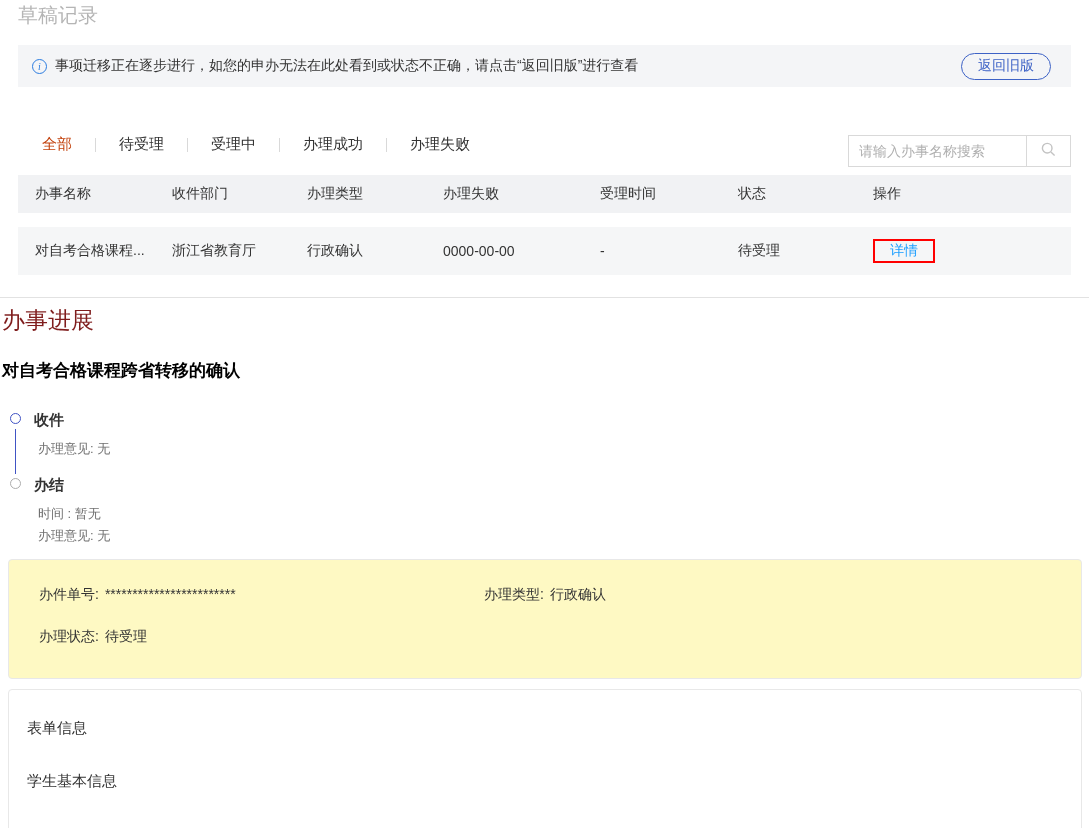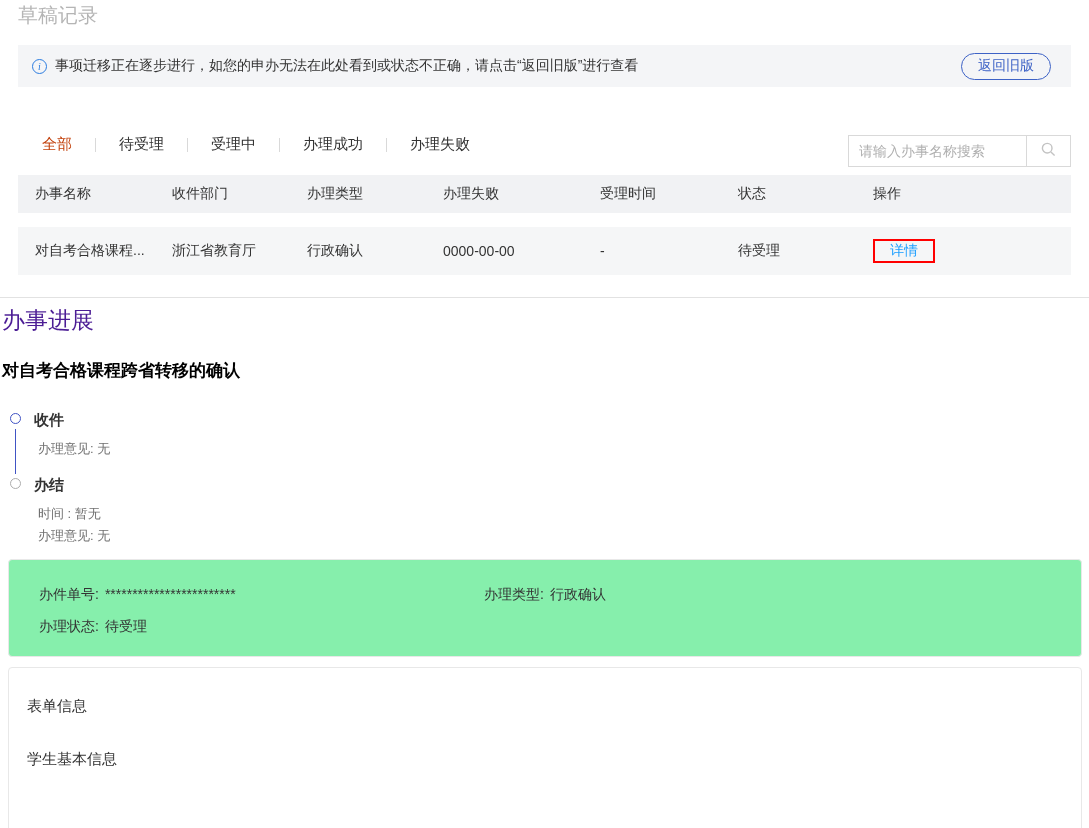--- a/index.html
+++ b/index.html
@@ -63,42 +63,42 @@
   }
   .table-head { background:#f1f2f4; height:38px; color:#333; }
   .table-row  { background:#f5f6f7; height:48px; margin-top:14px; color:#333; }
   .detail-highlight {
     display:inline-block; border:2px solid #ff0000; padding:1px 15px;
   }
   .detail-link { color:#1e9fff; text-decoration:none; font-size:14px; cursor:pointer; }
 
   
   .detail-section { margin-top:22px; border-top:1px solid #e2e2e2; padding-bottom:40px; }
-  .progress-title { font-size:23px; font-weight:400; color:#4c1d95; margin:7px 0 0 2px;font-family:Liberation Mono, monospace; }
+  .progress-title { font-size:23px; font-weight:400; color:#7f1d1d; margin:7px 0 0 2px;font-family:Liberation Mono, monospace; }
   .matter-title { font-size:17px; font-weight:700; color:#000000; margin:23px 0 0 2px; }
 
   .timeline { margin:30px 0 0 10px; }
   .step { position:relative; padding-left:24px; }
   .step-dot {
     position:absolute; left:0; top:1px; width:11px; height:11px;
     border-radius:50%; background:#fff; border:1px solid #adadad;
   }
   .step.active .step-dot { border-color:#4053c4; }
   .step.connected::before {
     content:""; position:absolute; left:5px; top:17px; bottom:3px;
     width:1px; background:#4053c4;
   }
   .step-label { font-size:15px; font-weight:700; color:#333; line-height:15px; }
   .step-body { margin:11px 0 0 4px; font-size:13px; color:#707070; line-height:22px; padding-bottom:17px; }
   .step:last-child .step-body { padding-bottom:0; }
 
   .summary-card {
     margin:12px 7px 0 8px; border:1px solid #e8e8e8; border-radius:4px;
-    background:#86efac; padding:26px 0 20px 30px;
-    display:grid; grid-template-columns:445px 1fr; row-gap:14px;
+    background:#fef9c3; padding:26px 0 32px 30px;
+    display:grid; grid-template-columns:445px 1fr; row-gap:24px;
     font-size:14px; color:#333;
   }
   .summary-item .lbl { margin-right:6px; }
 
   .form-card {
     margin:10px 7px 0 8px; border:1px solid #e8e8e8; border-radius:4px;
     background:#fff; padding:29px 0 0 18px; height:220px;
   }
   .form-title { font-size:15px; color:#333; }
   .form-subtitle { font-size:15px; color:#333; margin-top:34px; }

